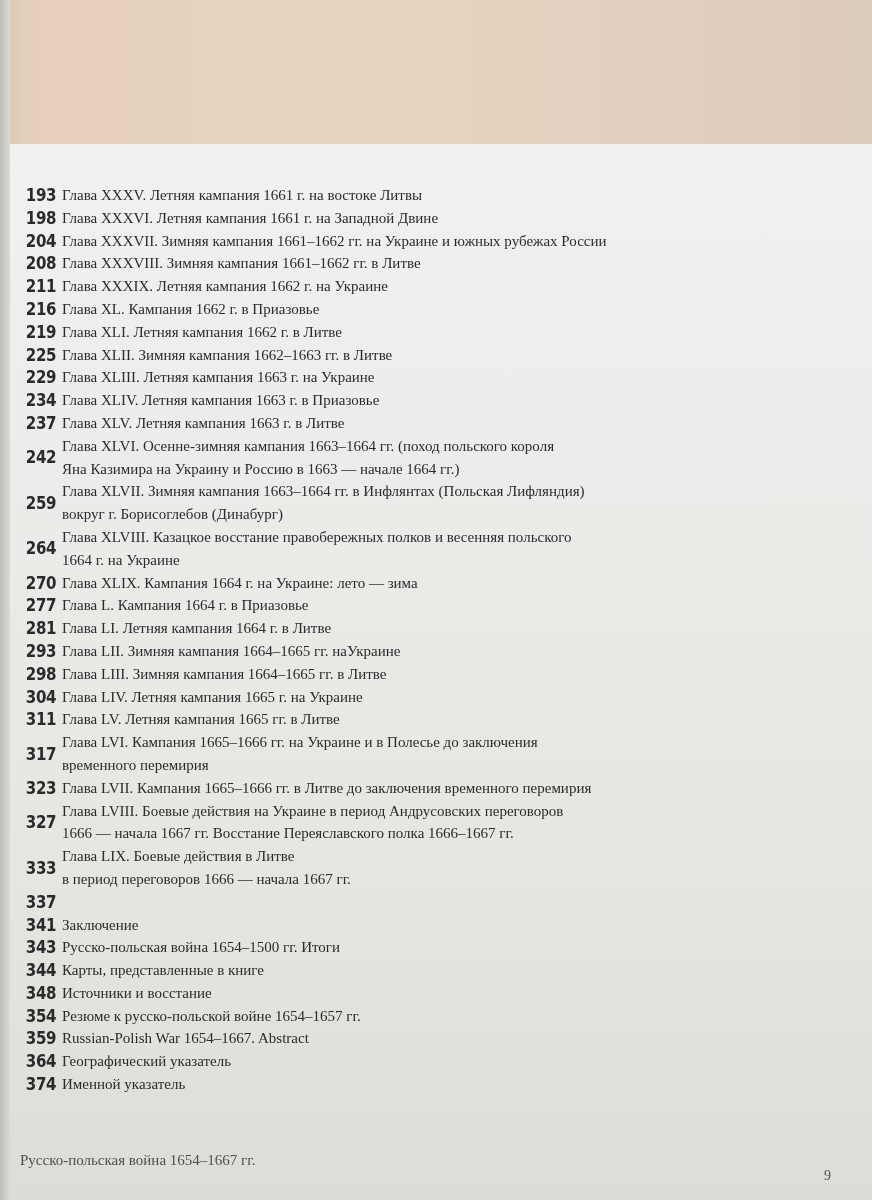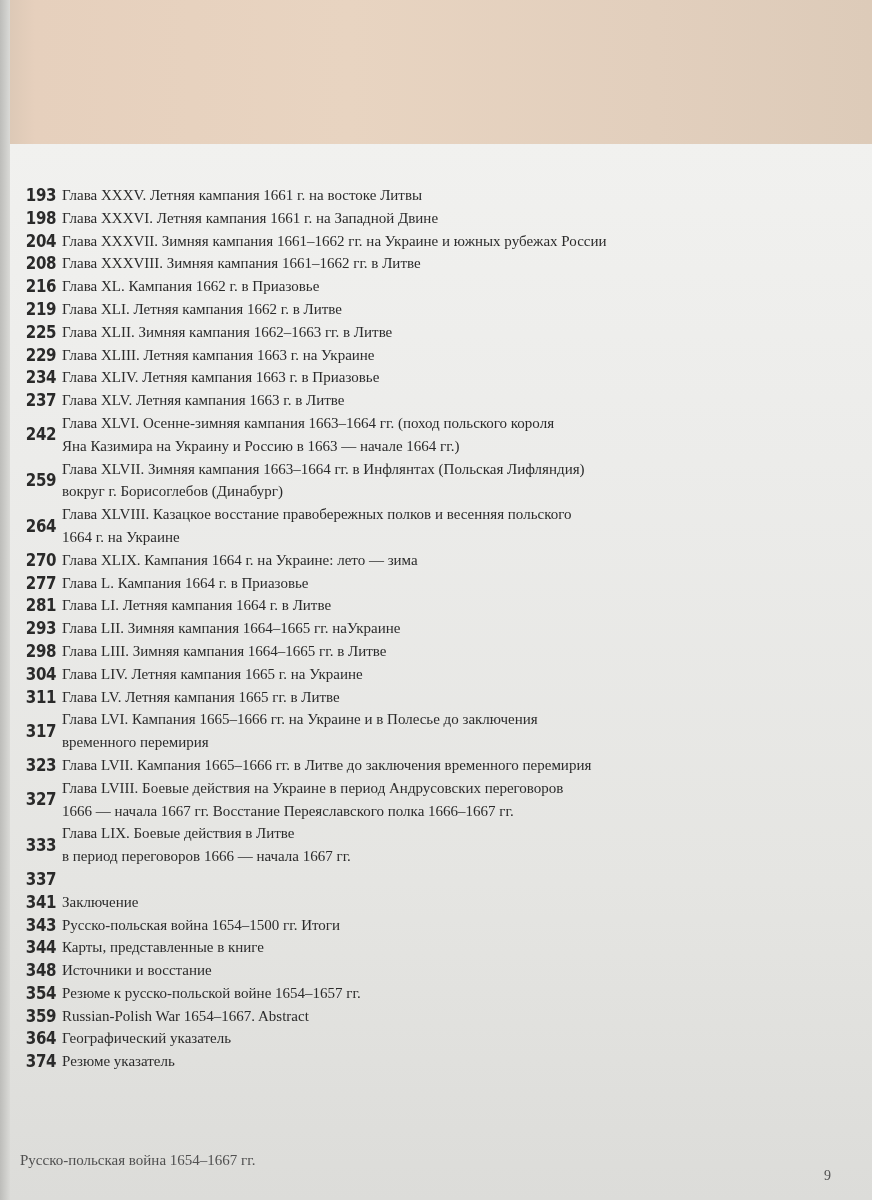--- a/index.html
+++ b/index.html
@@ -69,20 +69,26 @@
         <div>Глава XXXVII. Зимняя кампания 1661–1662 гг. на Украине и южных рубежах России</div>
       </div>
     </div>
     <div class="entry">
       <div class="num">208</div>
       <div class="text">
         <div>Глава XXXVIII. Зимняя кампания 1661–1662 гг. в Литве</div>
       </div>
     </div>
     <div class="entry">
+      <div class="num">211</div>
+      <div class="text">
+        <div>Глава XXXIX. Летняя кампания 1662 г. на Украине</div>
+      </div>
+    </div>
+    <div class="entry">
       <div class="num">216</div>
       <div class="text">
         <div>Глава XL. Кампания 1662 г. в Приазовье</div>
       </div>
     </div>
     <div class="entry">
       <div class="num">219</div>
       <div class="text">
         <div>Глава XLI. Летняя кампания 1662 г. в Литве</div>
       </div>
@@ -242,19 +248,19 @@
     </div>
     <div class="entry">
       <div class="num">364</div>
       <div class="text">
         <div>Географический указатель</div>
       </div>
     </div>
     <div class="entry">
       <div class="num">374</div>
       <div class="text">
-        <div>Резюме указатель</div>
+        <div>Именной указатель</div>
       </div>
     </div>
   </div>
 
 <div class="footer-title">Русско-польская война 1654–1667 гг.</div>
 <div class="page-num">9</div>
 
 </body></html>

